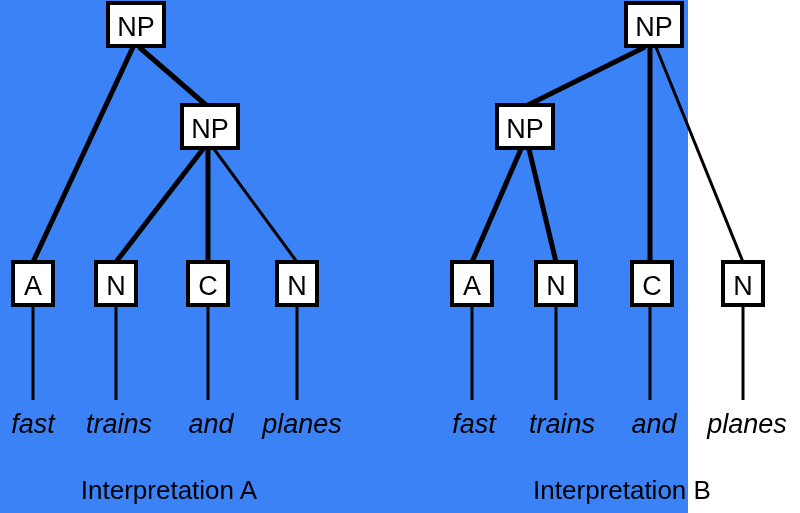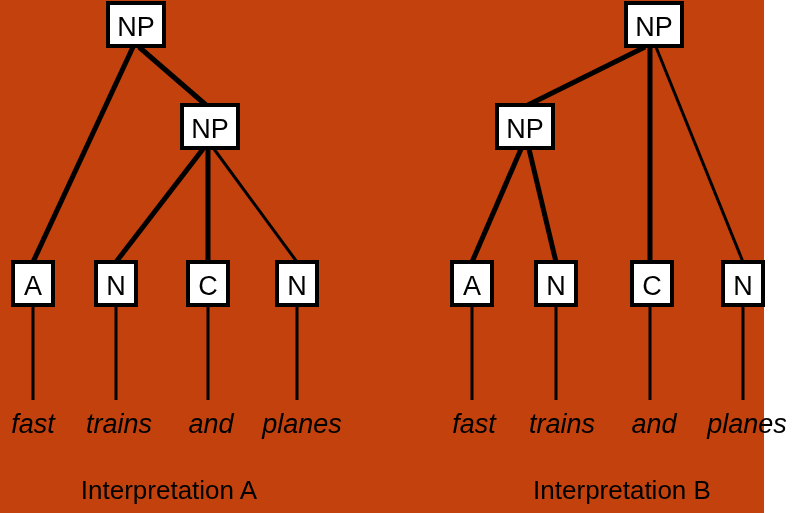--- a/index.html
+++ b/index.html
@@ -8,23 +8,23 @@
     background: #ffffff;
   }
   body {
     width: 800px;
     height: 513px;
     overflow: hidden;
     font-family: "Liberation Sans", sans-serif;
   }
   #canvas {
     position: relative;
-    width: 764px;
+    width: 688px;
     height: 513px;
-    background: #c2410c;
+    background: #3b82f6;
   }
   svg.tree-layer {
     position: absolute;
     top: 0;
     left: 0;
     width: 800px;
     height: 513px;
   }
   .node-box-rect {
     fill: #ffffff;

